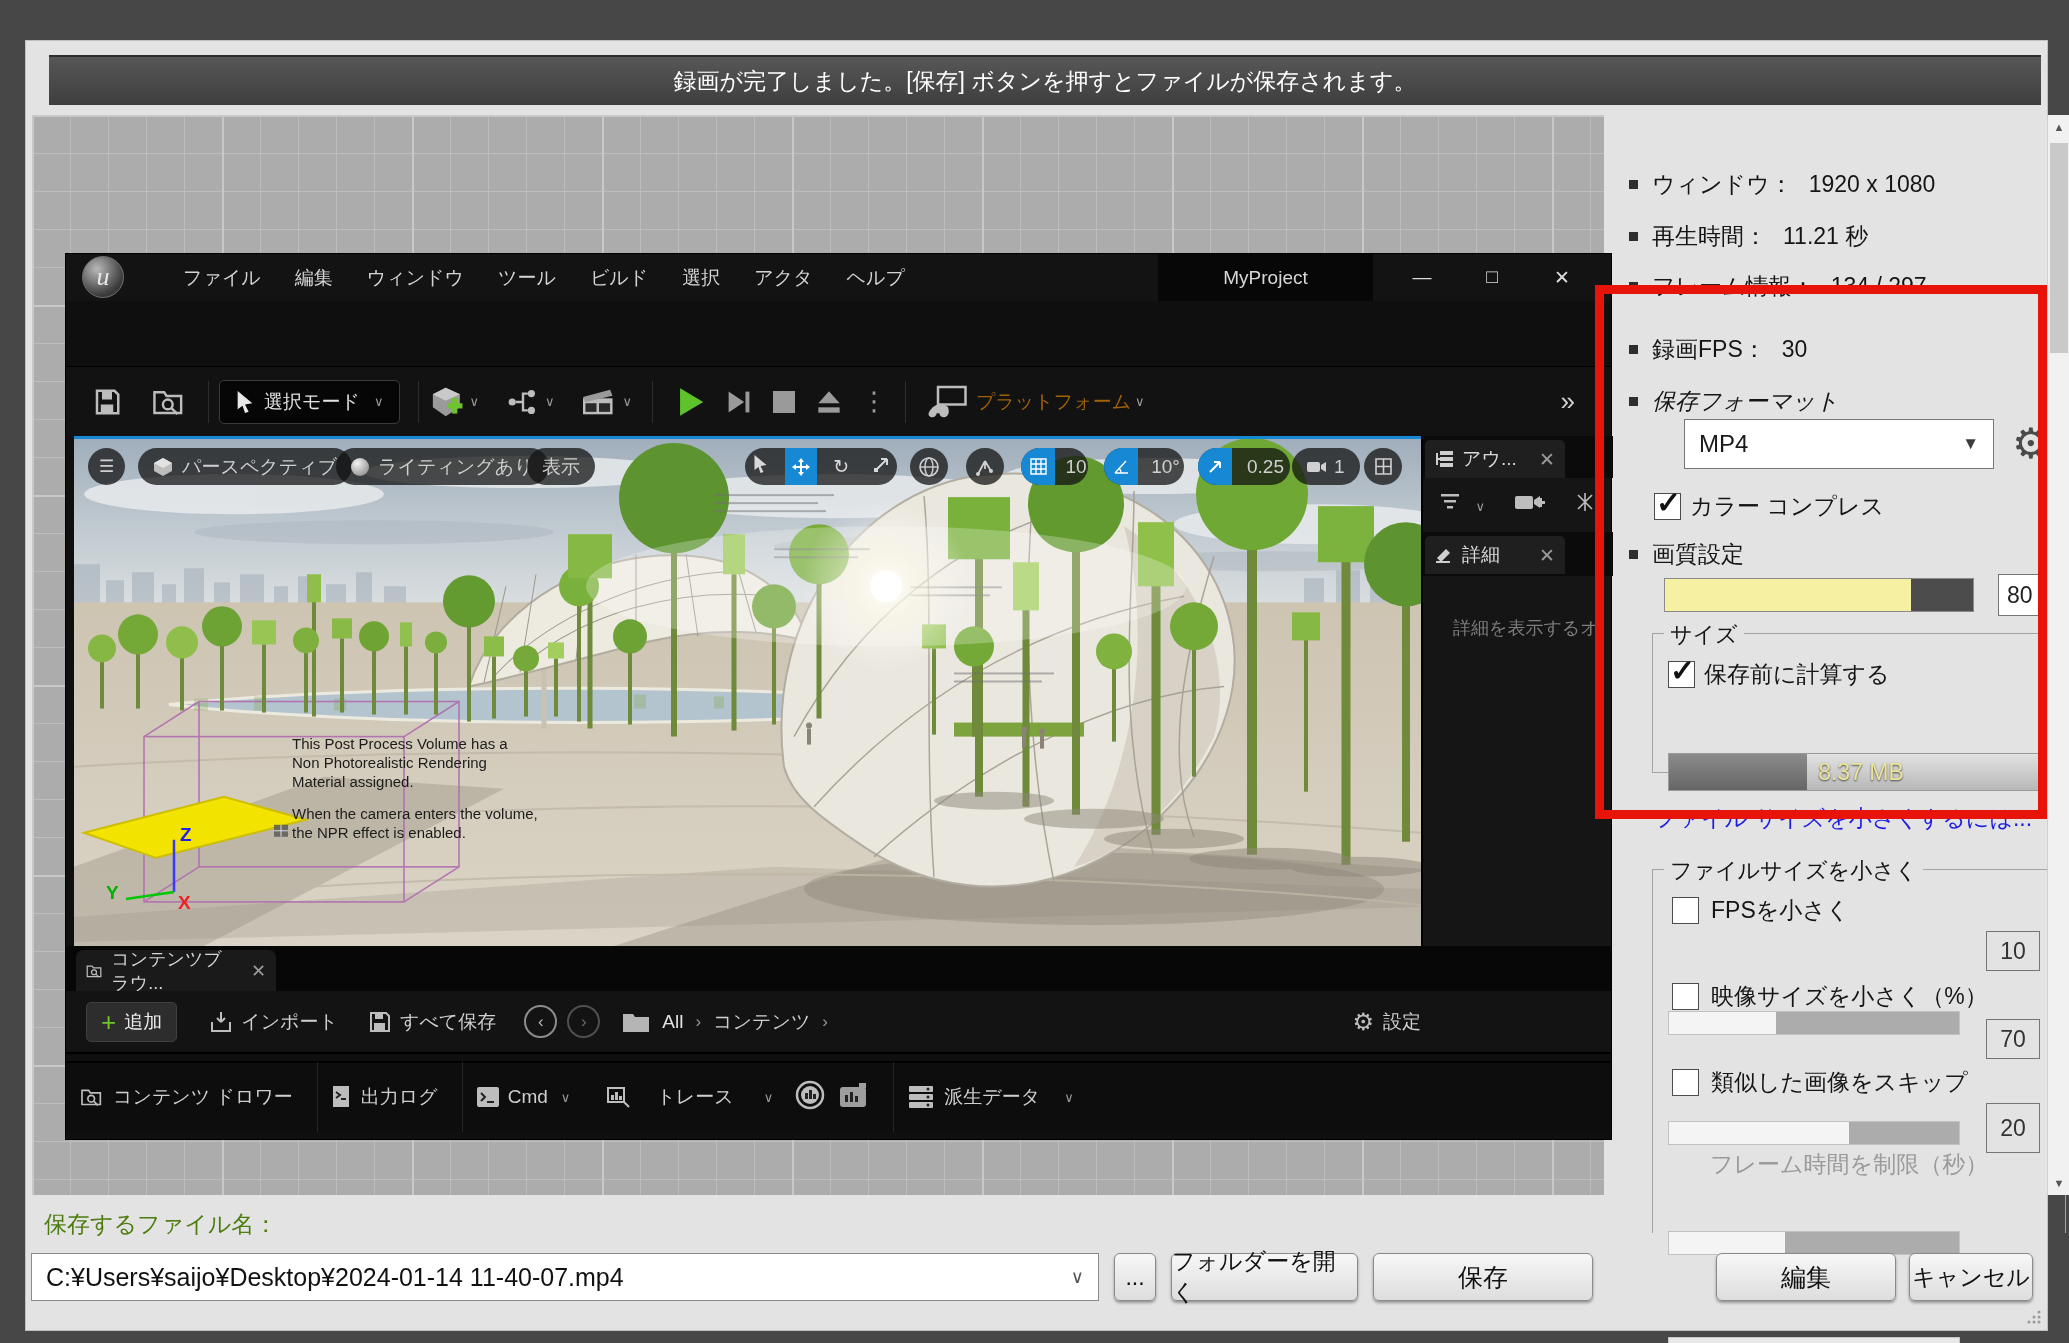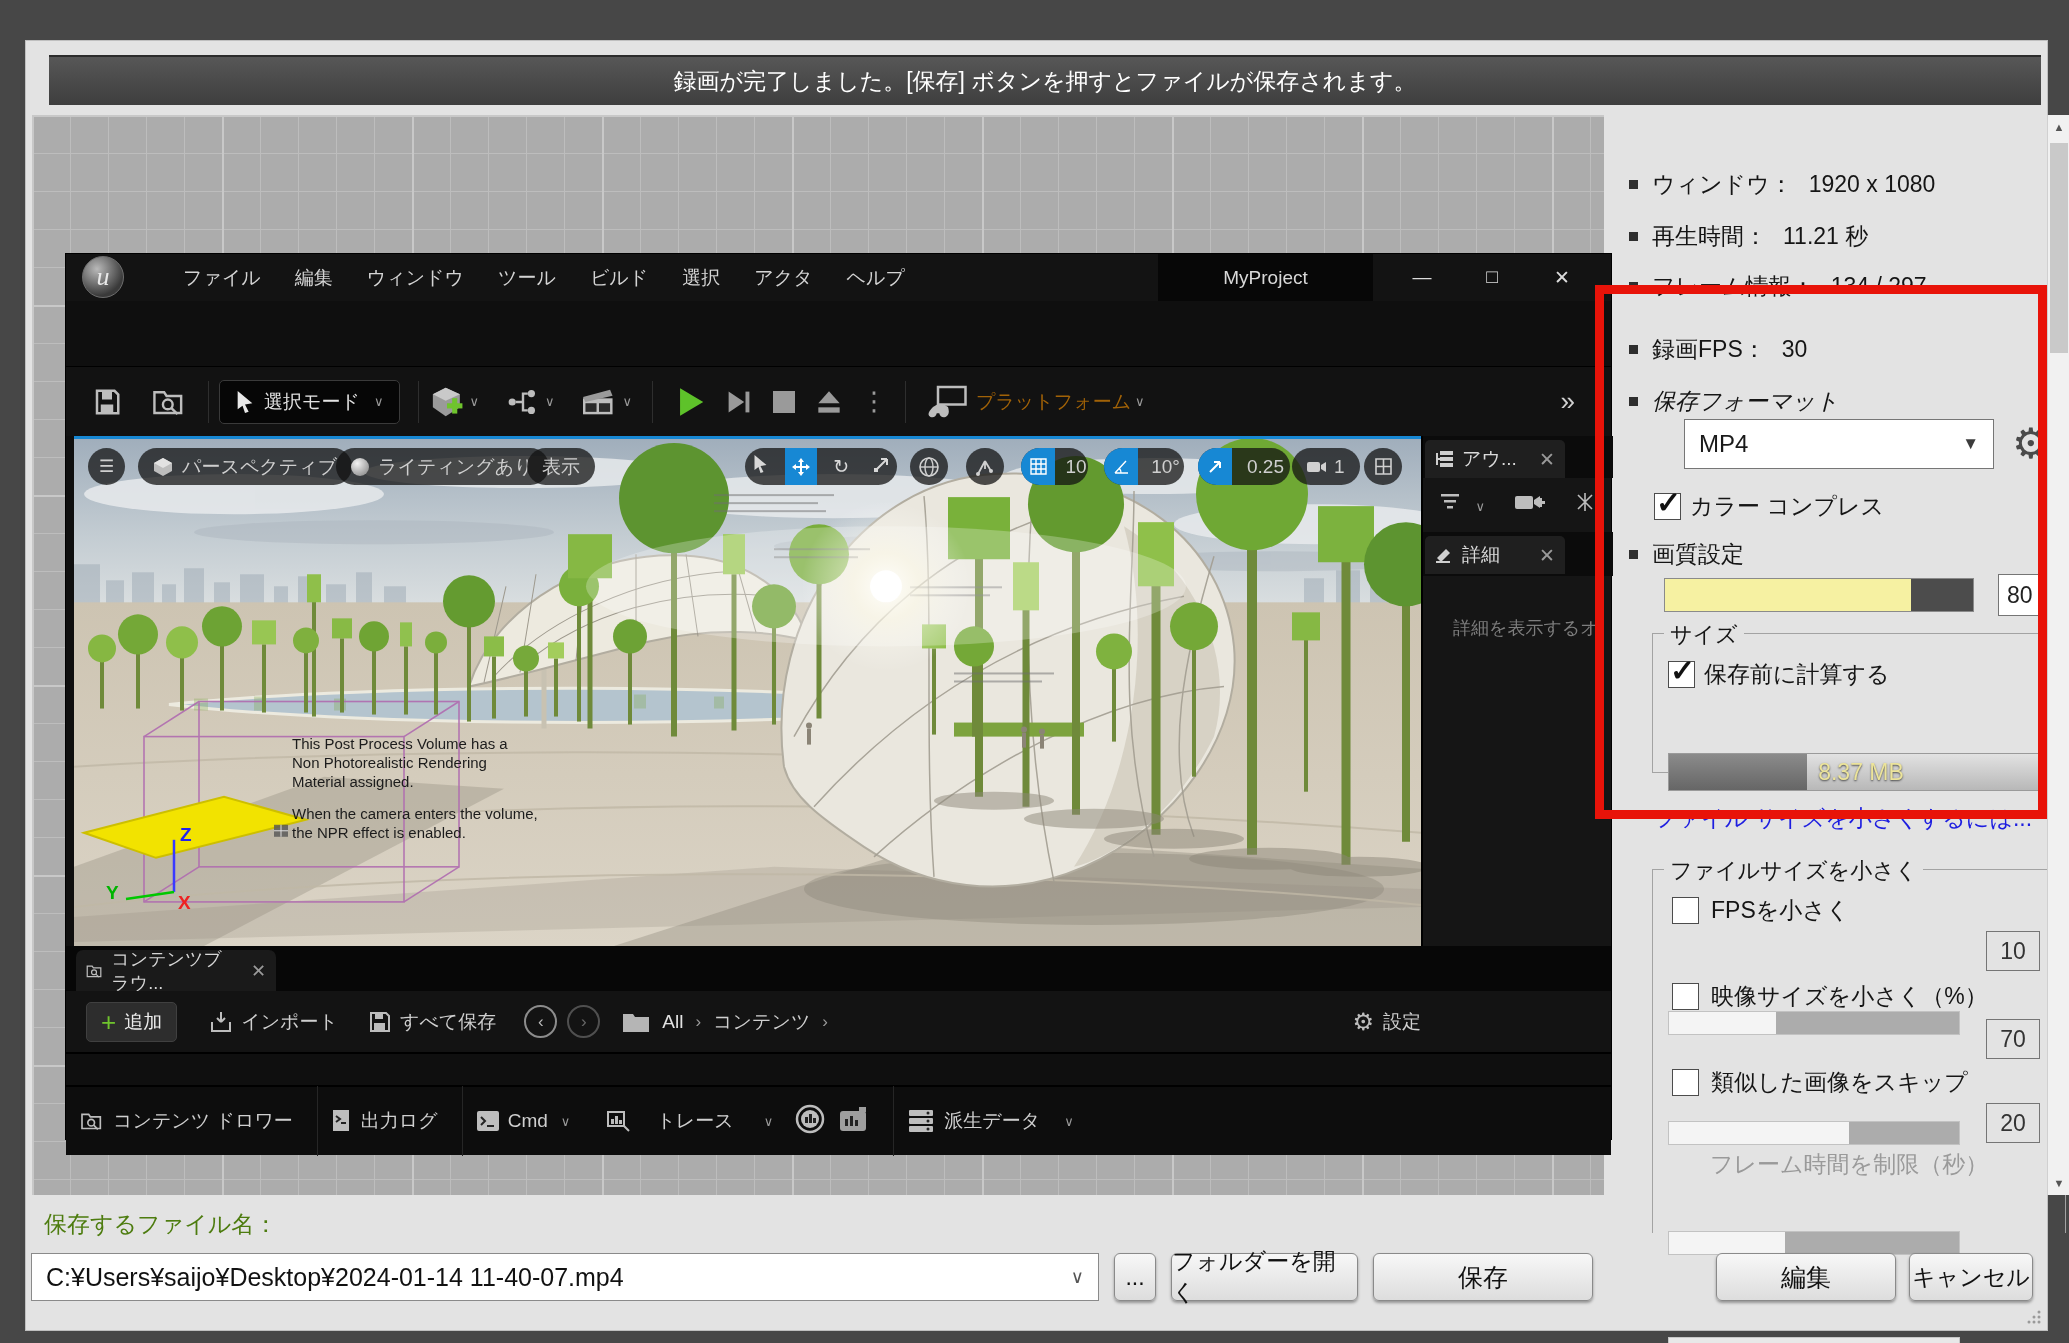--- a/index.html
+++ b/index.html
@@ -70,21 +70,21 @@
   .ptab{position:absolute;background:#1f1f1f;display:flex;align-items:center;gap:9px;padding:0 10px;color:#dadada;font-size:19px;height:38px;border-radius:5px 5px 0 0;}
   .cbrowser-tabrow{left:0;top:692px;width:1545px;height:45px;background:#070707;}
   .cbtab{position:absolute;left:10px;top:4px;width:200px;height:41px;background:#1a1a1a;border-radius:7px 7px 0 0;
          display:flex;align-items:center;gap:8px;padding:0 10px;color:#d6d6d6;font-size:18px;}
   .cbtoolbar{left:0;top:737px;width:1545px;height:63px;background:#131313;border-bottom:2px solid #000;
              display:flex;align-items:center;color:#cfcfcf;font-size:19px;}
   .addbtn{height:40px;background:#2d2d2d;border:1px solid #404040;border-radius:5px;display:flex;align-items:center;
           gap:8px;padding:0 14px;color:#ececec;margin-left:20px;}
   .navcirc{width:33px;height:33px;border-radius:50%;border:2px solid #8c8c8c;color:#bbb;display:flex;align-items:center;justify-content:center;font-size:17px;}
   .statusbar{left:0;top:807px;width:1545px;height:70px;background:#0d0d0d;border-top:2px solid #000;
-             display:flex;align-items:center;color:#cfcfcf;font-size:19px;margin-top:24px;}
+             display:flex;align-items:center;color:#cfcfcf;font-size:19px;}
   .sb-sep{width:1px;height:70px;background:#262626;margin:0 14px;}
   .consolebox{height:42px;width:450px;background:#050505;border:1px solid #2f2f2f;border-radius:4px;
               color:#5f5f5f;font-size:19px;display:flex;align-items:center;padding:0 14px;}
   .consolebox input{background:transparent;border:0;outline:0;color:#9a9a9a;font-size:19px;width:100%;font-family:inherit;}
 
   svg text{font-family:"Liberation Sans",sans-serif;}
   .griptip{width:16px;height:16px;}
 </style>
 </head>
 <body>
@@ -788,21 +788,21 @@
     </div>
     <div class="abs valbox" style="left:357px;top:878px;width:54px;height:40px;">70</div>
 
     <div class="abs side-row" style="left:43px;top:926px;">
       <span class="cb"></span>
       <span style="margin-left:12px;">類似した画像をスキップ</span>
     </div>
     <div class="abs slider-track" style="left:39px;top:970px;width:292px;height:24px;border:1px solid #c2c2c2;background:#acacac;">
       <div style="position:absolute;left:0;top:0;height:100%;width:40%;background:#f4f4f4;"></div>
     </div>
-    <div class="abs valbox" style="left:357px;top:962px;width:54px;height:40px;">20</div>
+    <div class="abs valbox" style="left:357px;top:962px;width:54px;height:50px;">20</div>
 
     <div class="abs" style="left:81px;top:1008px;font-size:23px;color:#9a9a9a;">フレーム時間を制限（秒）</div>
     <div class="abs slider-track" style="left:39px;top:1052px;width:292px;height:24px;border:1px solid #c6c6c6;background:#e8e8e8;"></div>
   </div>
 
   <div class="abs scrollbar" style="left:2021px;top:74px;width:22px;height:1080px;">
     <div class="scr-btn" style="position:absolute;top:0;">▲</div>
     <div style="position:absolute;left:2px;top:28px;width:18px;height:210px;background:#c9c9c9;"></div>
     <div class="scr-btn" style="position:absolute;bottom:0;">▼</div>
   </div>

